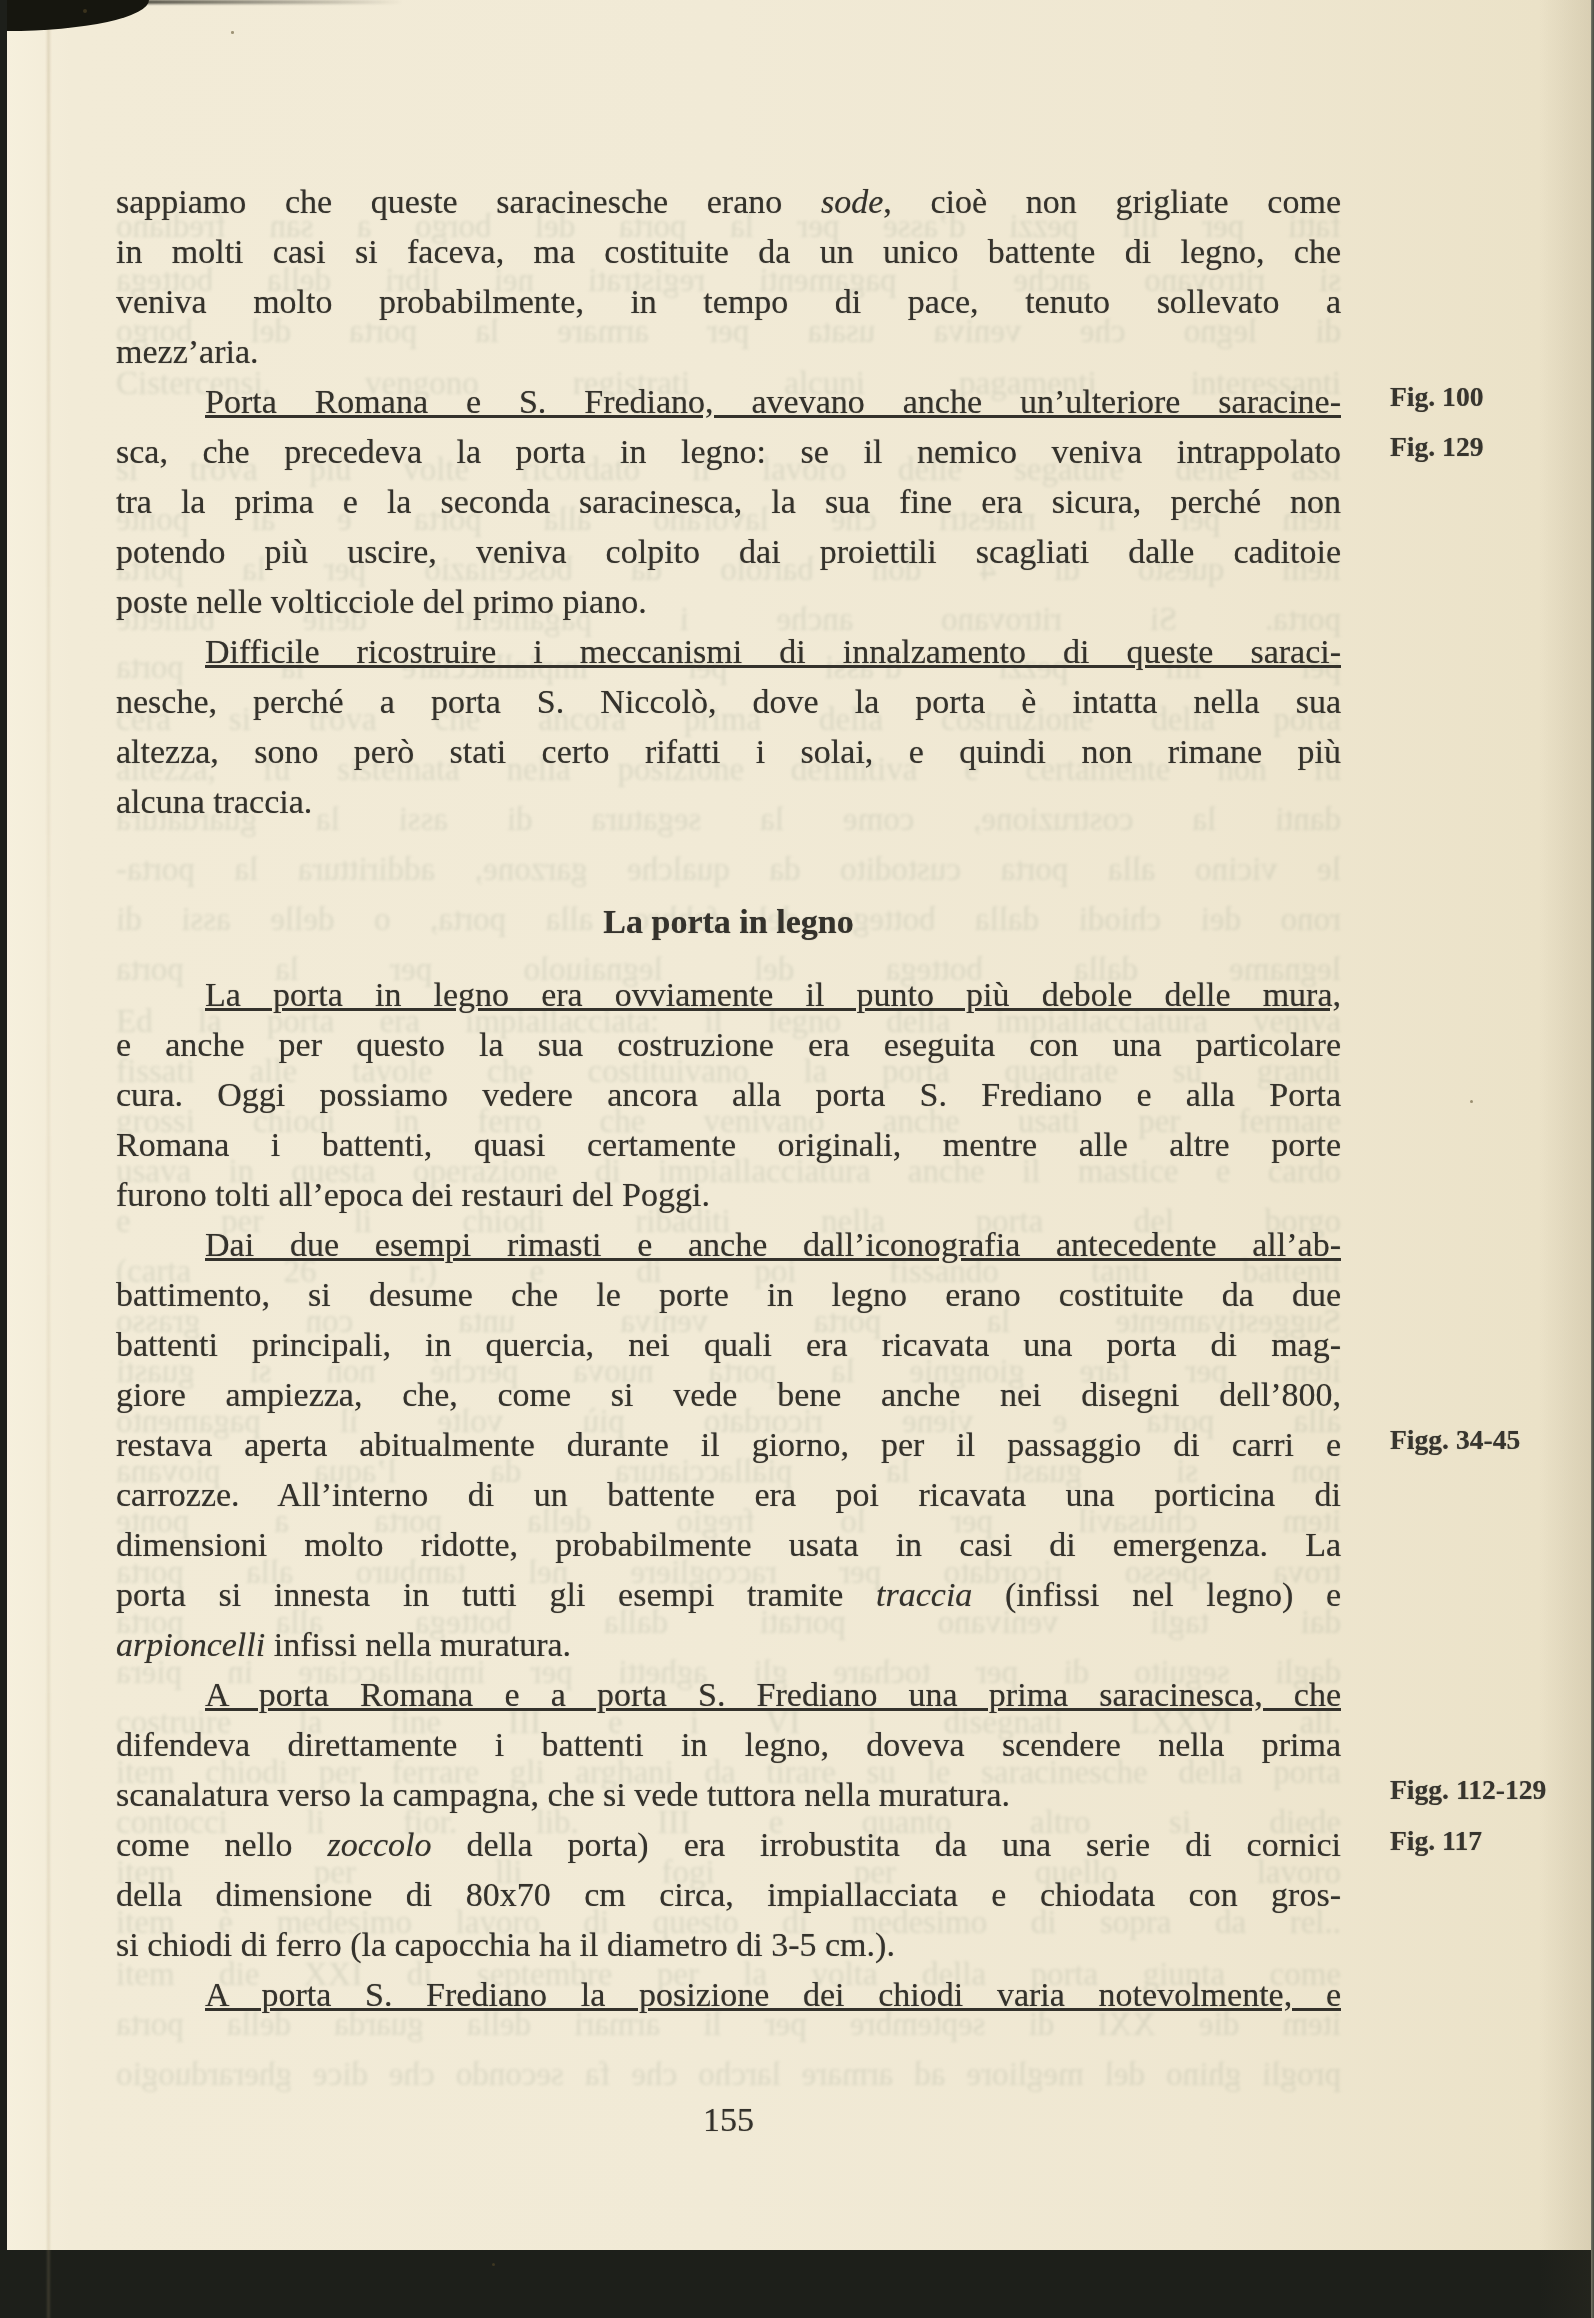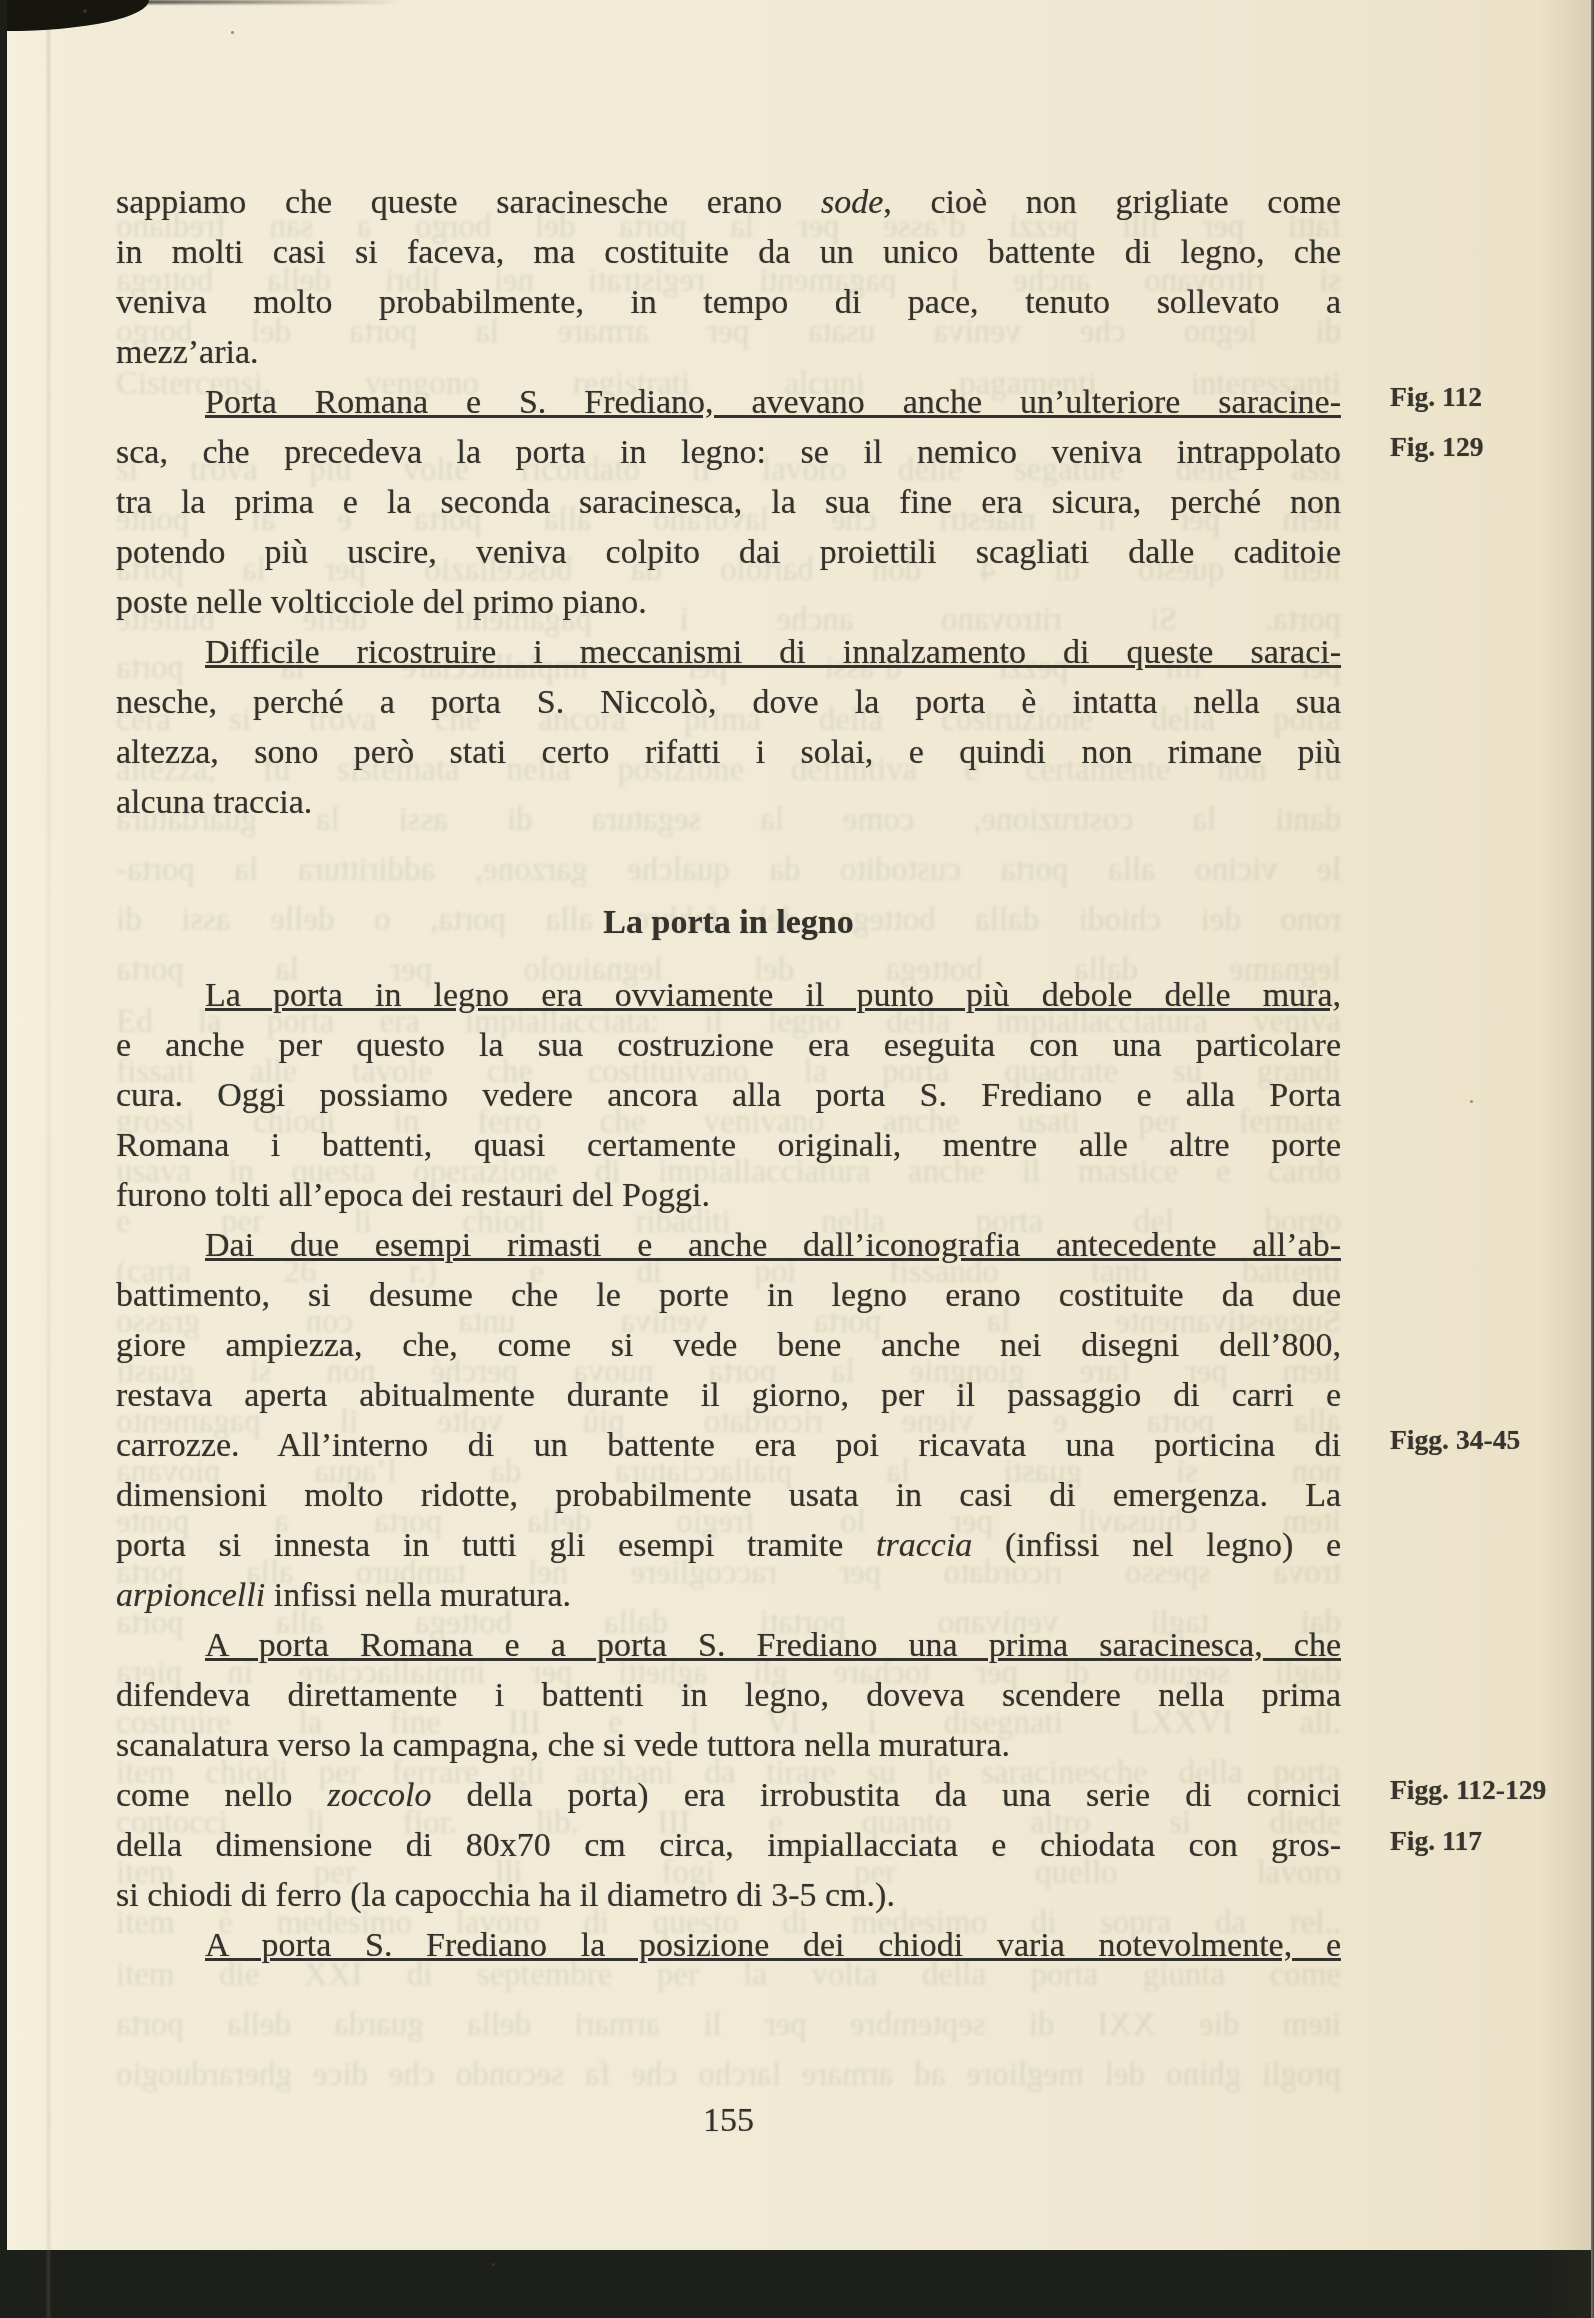--- a/index.html
+++ b/index.html
@@ -146,20 +146,21 @@
       <div class="para">
         <div class="line indent">La porta in legno era ovviamente il punto più debole delle mura,</div>
         <div class="line">e anche per questo la sua costruzione era eseguita con una particolare</div>
         <div class="line">cura. Oggi possiamo vedere ancora alla porta S. Frediano e alla Porta</div>
         <div class="line">Romana i battenti, quasi certamente originali, mentre alle altre porte</div>
         <div class="line last">furono tolti all’epoca dei restauri del Poggi.</div>
       </div>
       <div class="para">
         <div class="line indent">Dai due esempi rimasti e anche dall’iconografia antecedente all’ab-</div>
         <div class="line">battimento, si desume che le porte in legno erano costituite da due</div>
+        <div class="line">battenti principali, in quercia, nei quali era ricavata una porta di mag-</div>
         <div class="line">giore ampiezza, che, come si vede bene anche nei disegni dell’800,</div>
         <div class="line">restava aperta abitualmente durante il giorno, per il passaggio di carri e</div>
         <div class="line">carrozze. All’interno di un battente era poi ricavata una porticina di</div>
         <div class="line">dimensioni molto ridotte, probabilmente usata in casi di emergenza. La</div>
         <div class="line">porta si innesta in tutti gli esempi tramite <i>traccia</i> (infissi nel legno) e</div>
         <div class="line last"><i>arpioncelli</i> infissi nella muratura.</div>
       </div>
       <div class="para">
         <div class="line indent">A porta Romana e a porta S. Frediano una prima saracinesca, che</div>
         <div class="line">difendeva direttamente i battenti in legno, doveva scendere nella prima</div>
@@ -169,21 +170,21 @@
         <div class="line">come nello <i>zoccolo</i> della porta) era irrobustita da una serie di cornici</div>
         <div class="line">della dimensione di 80x70 cm circa, impiallacciata e chiodata con gros-</div>
         <div class="line last">si chiodi di ferro (la capocchia ha il diametro di 3-5 cm.).</div>
       </div>
       <div class="para">
         <div class="line indent">A porta S. Frediano la posizione dei chiodi varia notevolmente, e</div>
       </div>
     </div>
 
   <div id="margin-notes">
-      <div class="fig-note" style="top: 380px;">Fig. 112</div>
+      <div class="fig-note" style="top: 380px;">Fig. 100</div>
       <div class="fig-note" style="top: 430px;">Fig. 129</div>
       <div class="fig-note" style="top: 1423px;">Figg. 34-45</div>
       <div class="fig-note" style="top: 1773px;">Figg. 112-129</div>
       <div class="fig-note" style="top: 1824px;">Fig. 117</div>
     </div>
 
   <div id="page-number">155</div>
 
   <div class="speck" style="left:76px;top:8.6px;width:4.3px;height:4.3px;"></div>
   <div class="speck" style="left:224px;top:31px;width:2.6px;height:2.6px;"></div>

